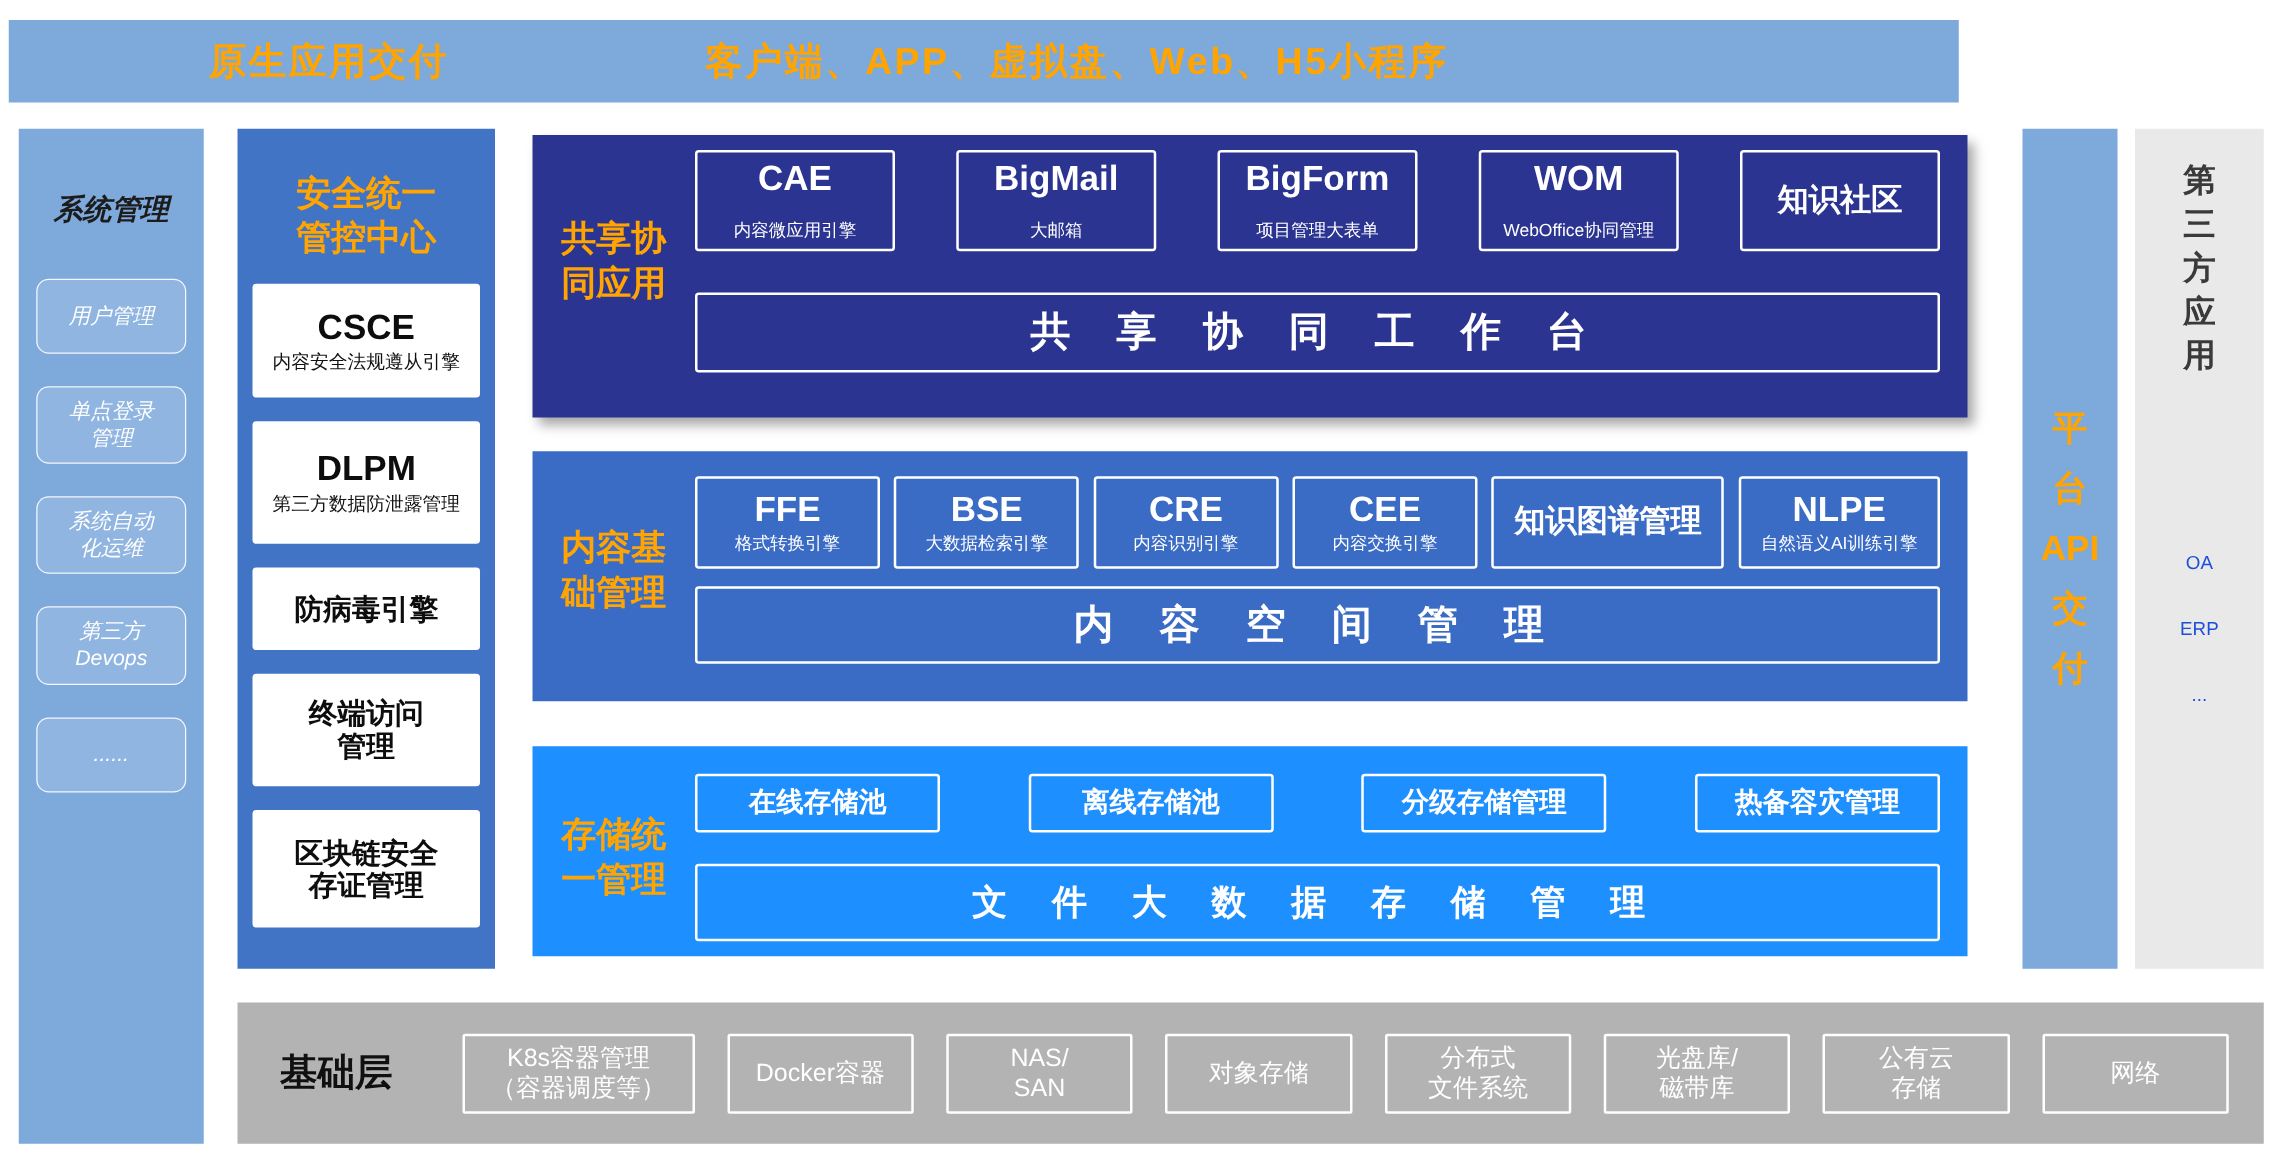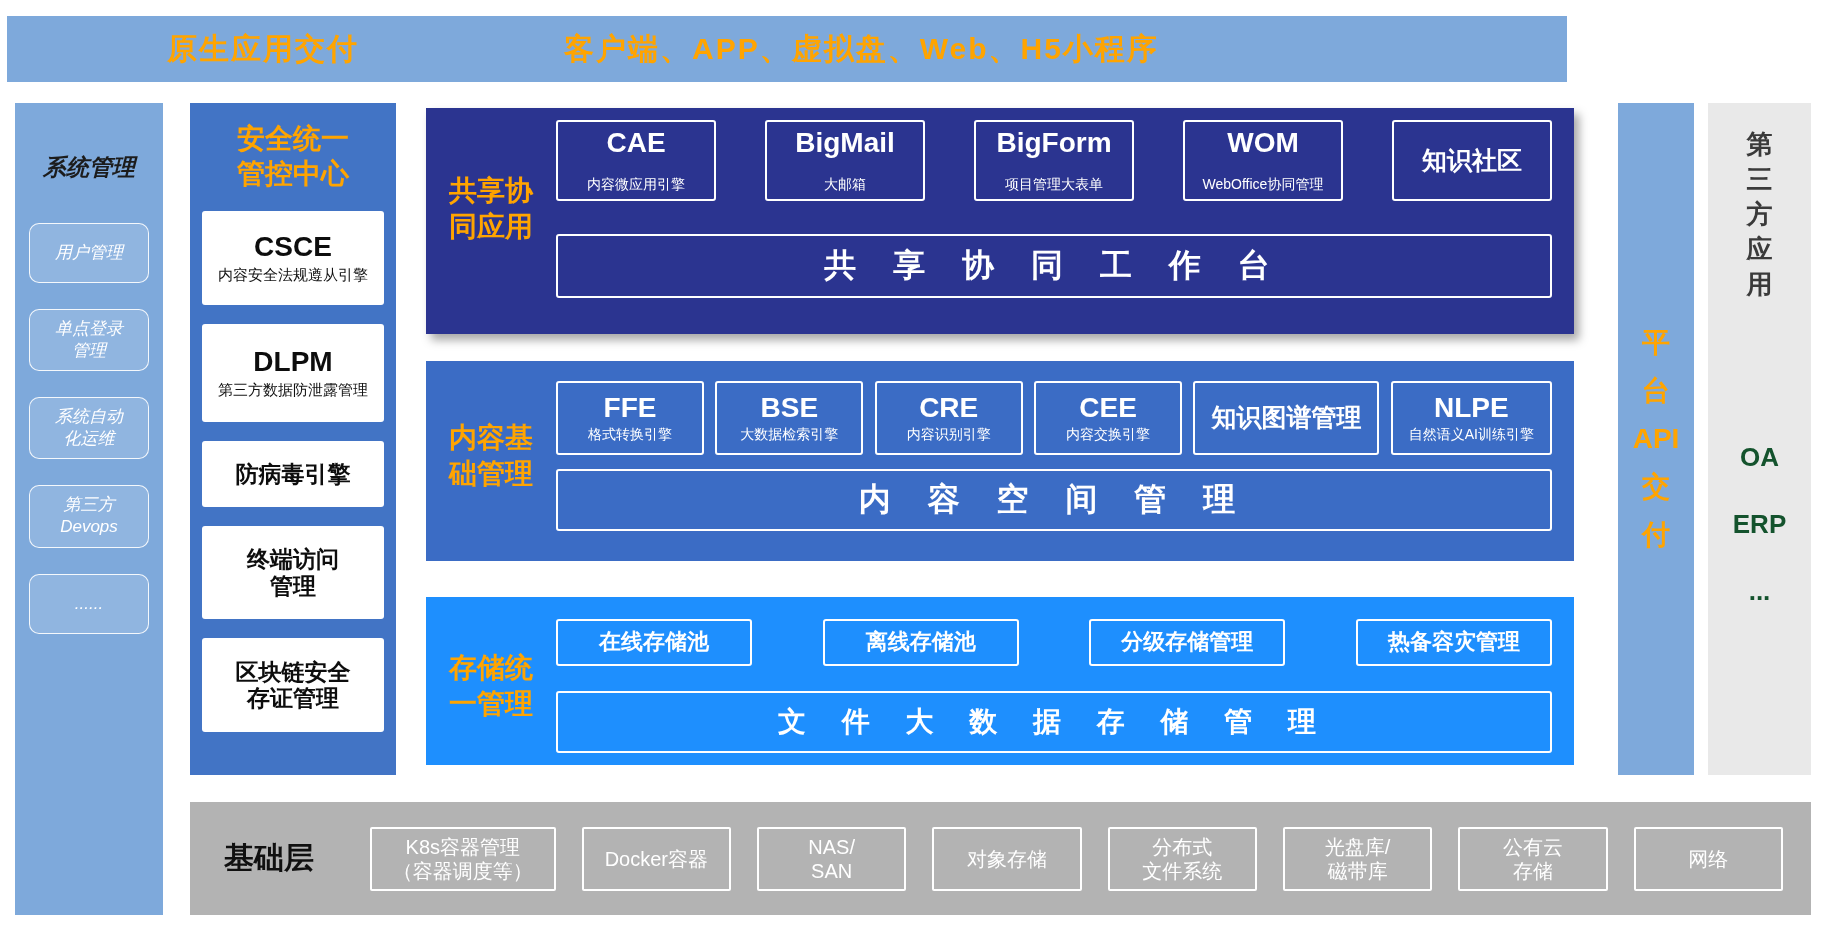--- a/index.html
+++ b/index.html
@@ -18,21 +18,21 @@
              background:var(--light-blue,#7EA9DB); display:flex; flex-direction:column; align-items:center; padding-top:49px;font-style:italic; }
   .sys-title { font-size:23px; font-weight:bold; color:#1c1c1c; margin-bottom:40px; }
   .sys-item { width:120px; min-height:60px; border:1px solid rgba(255,255,255,.9); background:rgba(255,255,255,.14);
               border-radius:10px; color:#fff; font-size:17px; line-height:1.3; display:flex; align-items:center; justify-content:center;
               text-align:center; white-space:pre-line; margin-bottom:26px; padding:8px 4px; }
 
   
   .sec-col { position:absolute; left:190px; top:103px; width:206px; height:672px;
              background:var(--mid-blue,#4274C5); display:flex; flex-direction:column; align-items:center; padding:14px 12px; }
   .sec-title { color:var(--orange,#FFA400); font-size:28px; font-weight:bold; text-align:center; white-space:pre-line;
-               line-height:1.25; margin:4px 0 20px; }
+               line-height:1.25; margin:20px 0 20px; }
   .sec-box { width:100%; background:#fff; border-radius:3px; margin-bottom:19px; display:flex; flex-direction:column;
              align-items:center; justify-content:center; padding:20px 6px; text-align:center; }
   .sec-box .t { color:#0d0d0d; font-weight:bold; line-height:1.15; white-space:pre-line; }
   .t-lg { font-size:28px; }
   .t-md { font-size:23px; }
   .sec-box .s { font-size:15px; color:#111; line-height:1.25; margin-top:3px; }
   .h-csce { min-height:80px; } .h-dlpm { min-height:98px; } .h-av { min-height:64px;text-align:center; }
   .h-term { min-height:90px; } .h-bc { min-height:94px; }
 
   
@@ -65,21 +65,21 @@
   .api-col { position:absolute; left:1618px; top:103px; width:76px; height:672px;
              background:var(--light-blue,#7EA9DB); display:flex; flex-direction:column; align-items:center;
              justify-content:center; gap:20px; }
   .api-char { color:var(--orange,#FFA400); font-weight:bold; font-size:28px; line-height:1; }
 
   
   .gray-col { position:absolute; left:1708px; top:103px; width:103px; height:672px;
               background:var(--gray-panel,#E9E9E9); display:flex; flex-direction:column; align-items:center; padding-top:24px; }
   .tp-char { font-size:26px; font-weight:bold; color:#3a3a3a; line-height:1.35; }
   .tp-items { margin-top:140px; display:flex; flex-direction:column; align-items:center; gap:36px; }
-  .tp-item { font-size:26px; color:#14532d; font-weight:700; }
+  .tp-item { font-size:15px; color:#1d4ed8; font-weight:400; }
 
   
   .base-bar { position:absolute; left:190px; top:802px; width:1621px; height:113px;
               background:var(--base-gray,#B3B3B3); display:flex; align-items:center; padding:0 28px 0 34px; gap:26px; }
   .base-title { font-size:30px; font-weight:bold; color:#101010; margin-right:30px; flex-shrink:0; }
   .base-box { flex:1; border:2px solid #fff; border-radius:2px; color:#fff; font-size:20px; line-height:1.2;
               height:64px; display:flex; align-items:center; justify-content:center; text-align:center; white-space:pre-line; }
   .base-box.wide { flex:1.25; }
 </style>
 </head>

